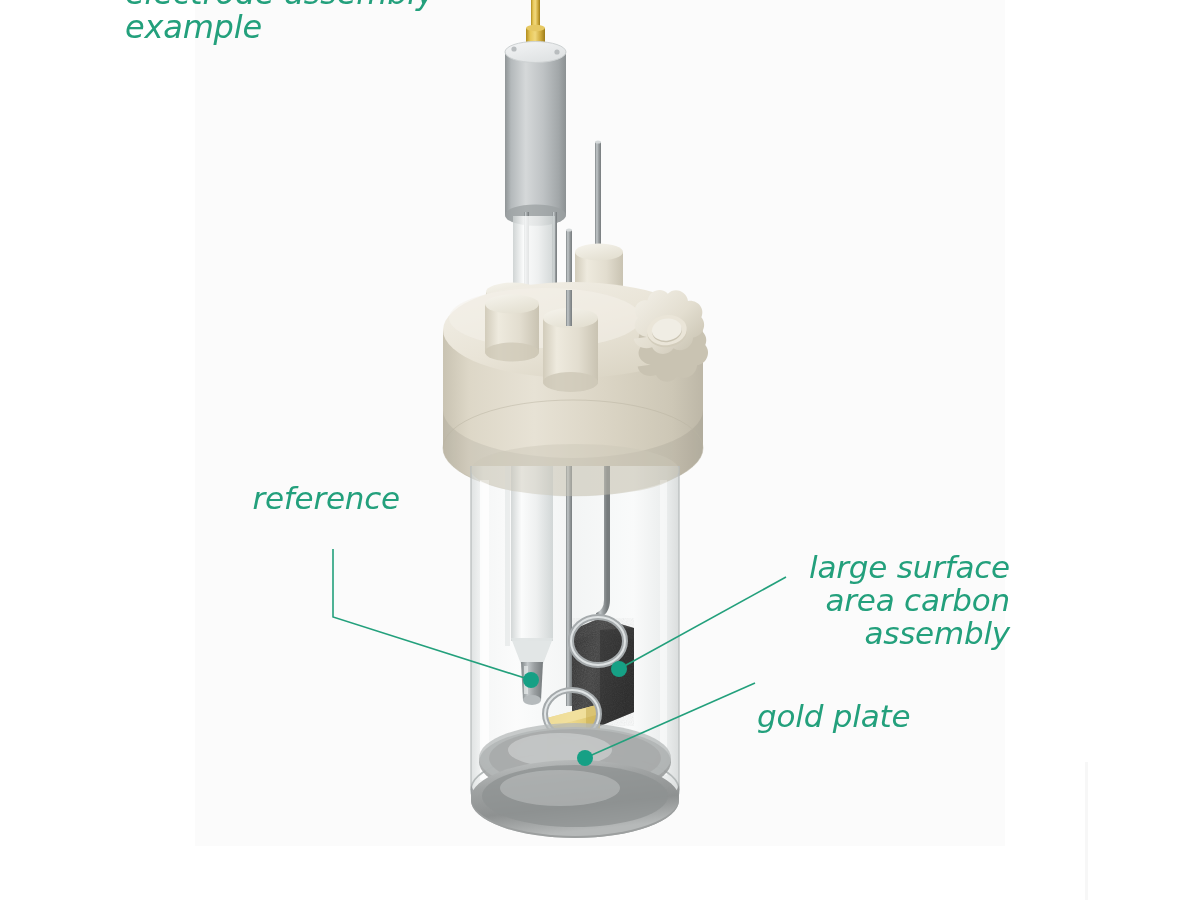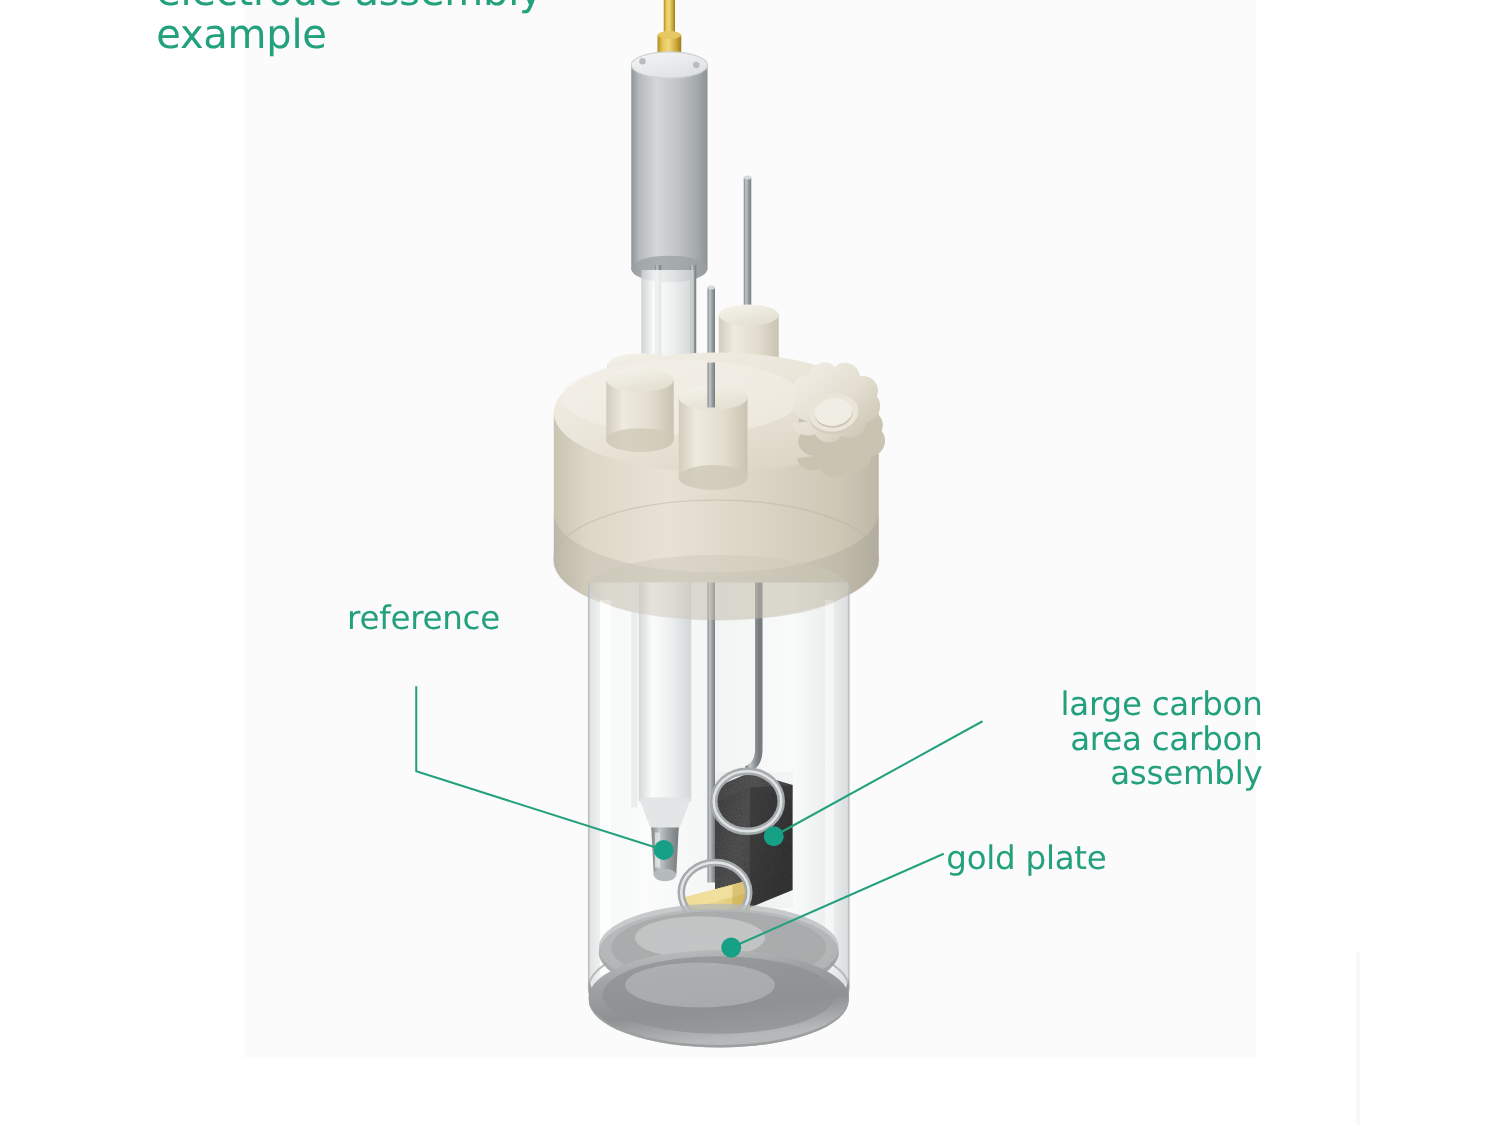--- a/index.html
+++ b/index.html
@@ -10,20 +10,21 @@
   }
   body {
     font-family: "DejaVu Sans", sans-serif;
   }
   #stage {
     position: relative;
     width: 1200px;
     height: 900px;
     background: #ffffff;
     overflow: hidden;
+    font-style: italic;
   }
   
   .bg-panel {
     position: absolute;
     background: #fbfbfb;
   }
   .bg-edge {
     position: absolute;
     background: #f4f4f4;
   }
@@ -33,21 +34,21 @@
     left: 0;
     top: 0;
     width: 1200px;
     height: 900px;
   }
 
   .label {
     position: absolute;
     color: #23a07c;
     font-family: "DejaVu Sans", sans-serif;
-    font-size: 26px;
+    font-size: 31px;
     line-height: 1.06;
     white-space: pre;
     letter-spacing: -0.2px;
   }
   .label.right { text-align: right; }
   .label.left  { text-align: left; }
 </style>
 </head>
 <body>
 
@@ -363,17 +364,17 @@
       <circle cx="531" cy="680" r="8"></circle>
       <circle cx="619" cy="669" r="8"></circle>
       <circle cx="585" cy="758" r="8"></circle>
     </g>
   </svg>
 
   <div class="label left" style="left:125px; top:-23px; font-size:32px;"><span>electrode assembly</span><br><span>example</span></div>
 
   <div class="label right" style="left:115px; top:482px; width:285px;"><span>reference</span><br></div>
 
-  <div class="label right" style="left:710px; top:551px; width:300px;"><span>large carbon</span><br><span>area carbon</span><br><span>assembly</span></div>
-
-  <div class="label left" style="left:757px; top:674px;"><span>gold plate</span></div>
+  <div class="label right" style="left:710px; top:551px; width:300px;"><span>large surface</span><br><span>area carbon</span><br><span>assembly</span></div>
+
+  <div class="label left" style="left:757px; top:700px;"><span>gold plate</span></div>
 
 </div>
 
 </body></html>

